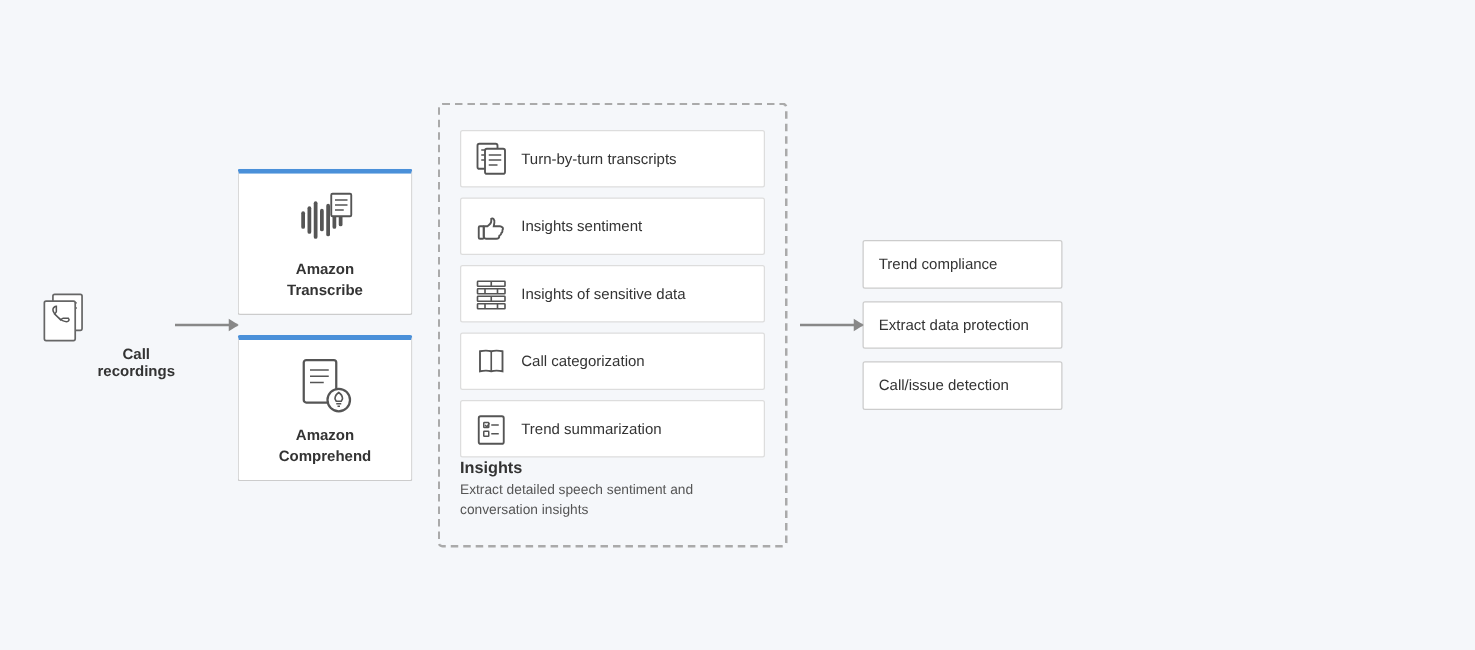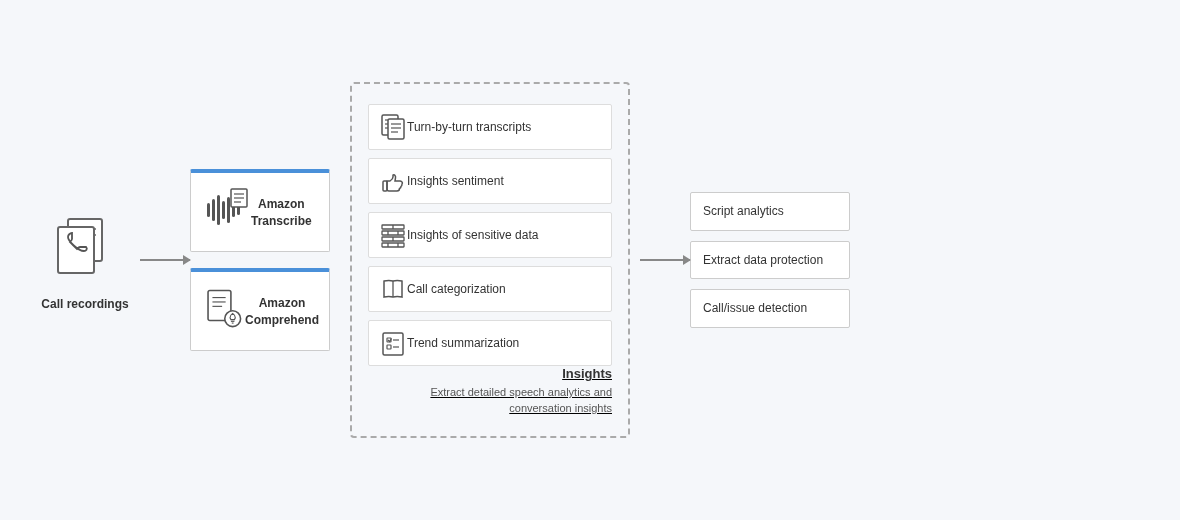--- a/index.html
+++ b/index.html
@@ -16,22 +16,22 @@
     .diagram {
       display: flex;
       align-items: center;
       gap: 0;
       width: 1120px;
       position: relative;
     }
     
     .call-recordings {
       display: flex;
-      flex-direction: column;
-      align-items: center;
+      flex-direction: row;
+      align-items: flex-end;
       width: 110px;
       flex-shrink: 0;
     }
     .phone-icon {
       width: 70px;
       height: 80px;
       margin-bottom: 8px;
     }
     .call-recordings-label {
       font-size: 12px;
@@ -68,21 +68,21 @@
       flex-shrink: 0;
       width: 140px;
     }
     .aws-service-card {
       background: white;
       border: 1.5px solid #ccc;
       border-top: 4px solid #4a90d9;
       border-radius: 2px;
       padding: 12px 10px 10px;
       display: flex;
-      flex-direction: row;
+      flex-direction: column;
       align-items: center;
       text-align: center;
     }
     .aws-service-icon {
       width: 50px;
       height: 50px;
       margin-bottom: 6px;
     }
     .aws-service-name {
       font-size: 12px;
@@ -104,31 +104,31 @@
       flex-direction: column;
       gap: 8px;
     }
     .insight-item {
       background: white;
       border: 1px solid #ddd;
       border-radius: 2px;
       padding: 8px 10px;
       display: flex;
       align-items: center;
+      gap: 10px;
       font-size: 12px;
       color: #333;
     }
     .insight-icon {
       flex-shrink: 0;
       width: 28px;
       height: 28px;
     }
     .insights-footer {
-      text-align: right;
-      text-decoration: underline;
+      text-align: left;
     }
     .insights-title {
       font-size: 13px;
       font-weight: bold;
       color: #333;
     }
     .insights-subtitle {
       font-size: 11px;
       color: #555;
       line-height: 1.4;
@@ -278,31 +278,31 @@
           <rect x="8" y="16" width="4" height="4" rx="0.5" fill="none" stroke="#555" stroke-width="1.2"></rect>
           <line x1="14" y1="18" x2="20" y2="18" stroke="#555" stroke-width="1.2"></line>
           <polyline points="9,11 10.5,12.5 12.5,9.5" fill="none" stroke="#555" stroke-width="1.2"></polyline>
         </svg>
         <span>Trend summarization</span>
       </div>
 
     </div>
     <div class="insights-footer">
       <div class="insights-title">Insights</div>
-      <div class="insights-subtitle">Extract detailed speech analytics and conversation insights</div>
+      <div class="insights-subtitle">Extract detailed speech sentiment and conversation insights</div>
     </div>
   </div>
 
   <div class="arrow">
     <div class="arrow-line"></div>
   </div>
 
   <div class="output-cards">
     <div class="output-card">
-      <span>Script analytics</span>
+      <span>Trend compliance</span>
     </div>
     <div class="output-card">
       <span>Extract data protection</span>
     </div>
     <div class="output-card">
       <span>Call/issue detection</span>
     </div>
   </div>
 
 </div>

